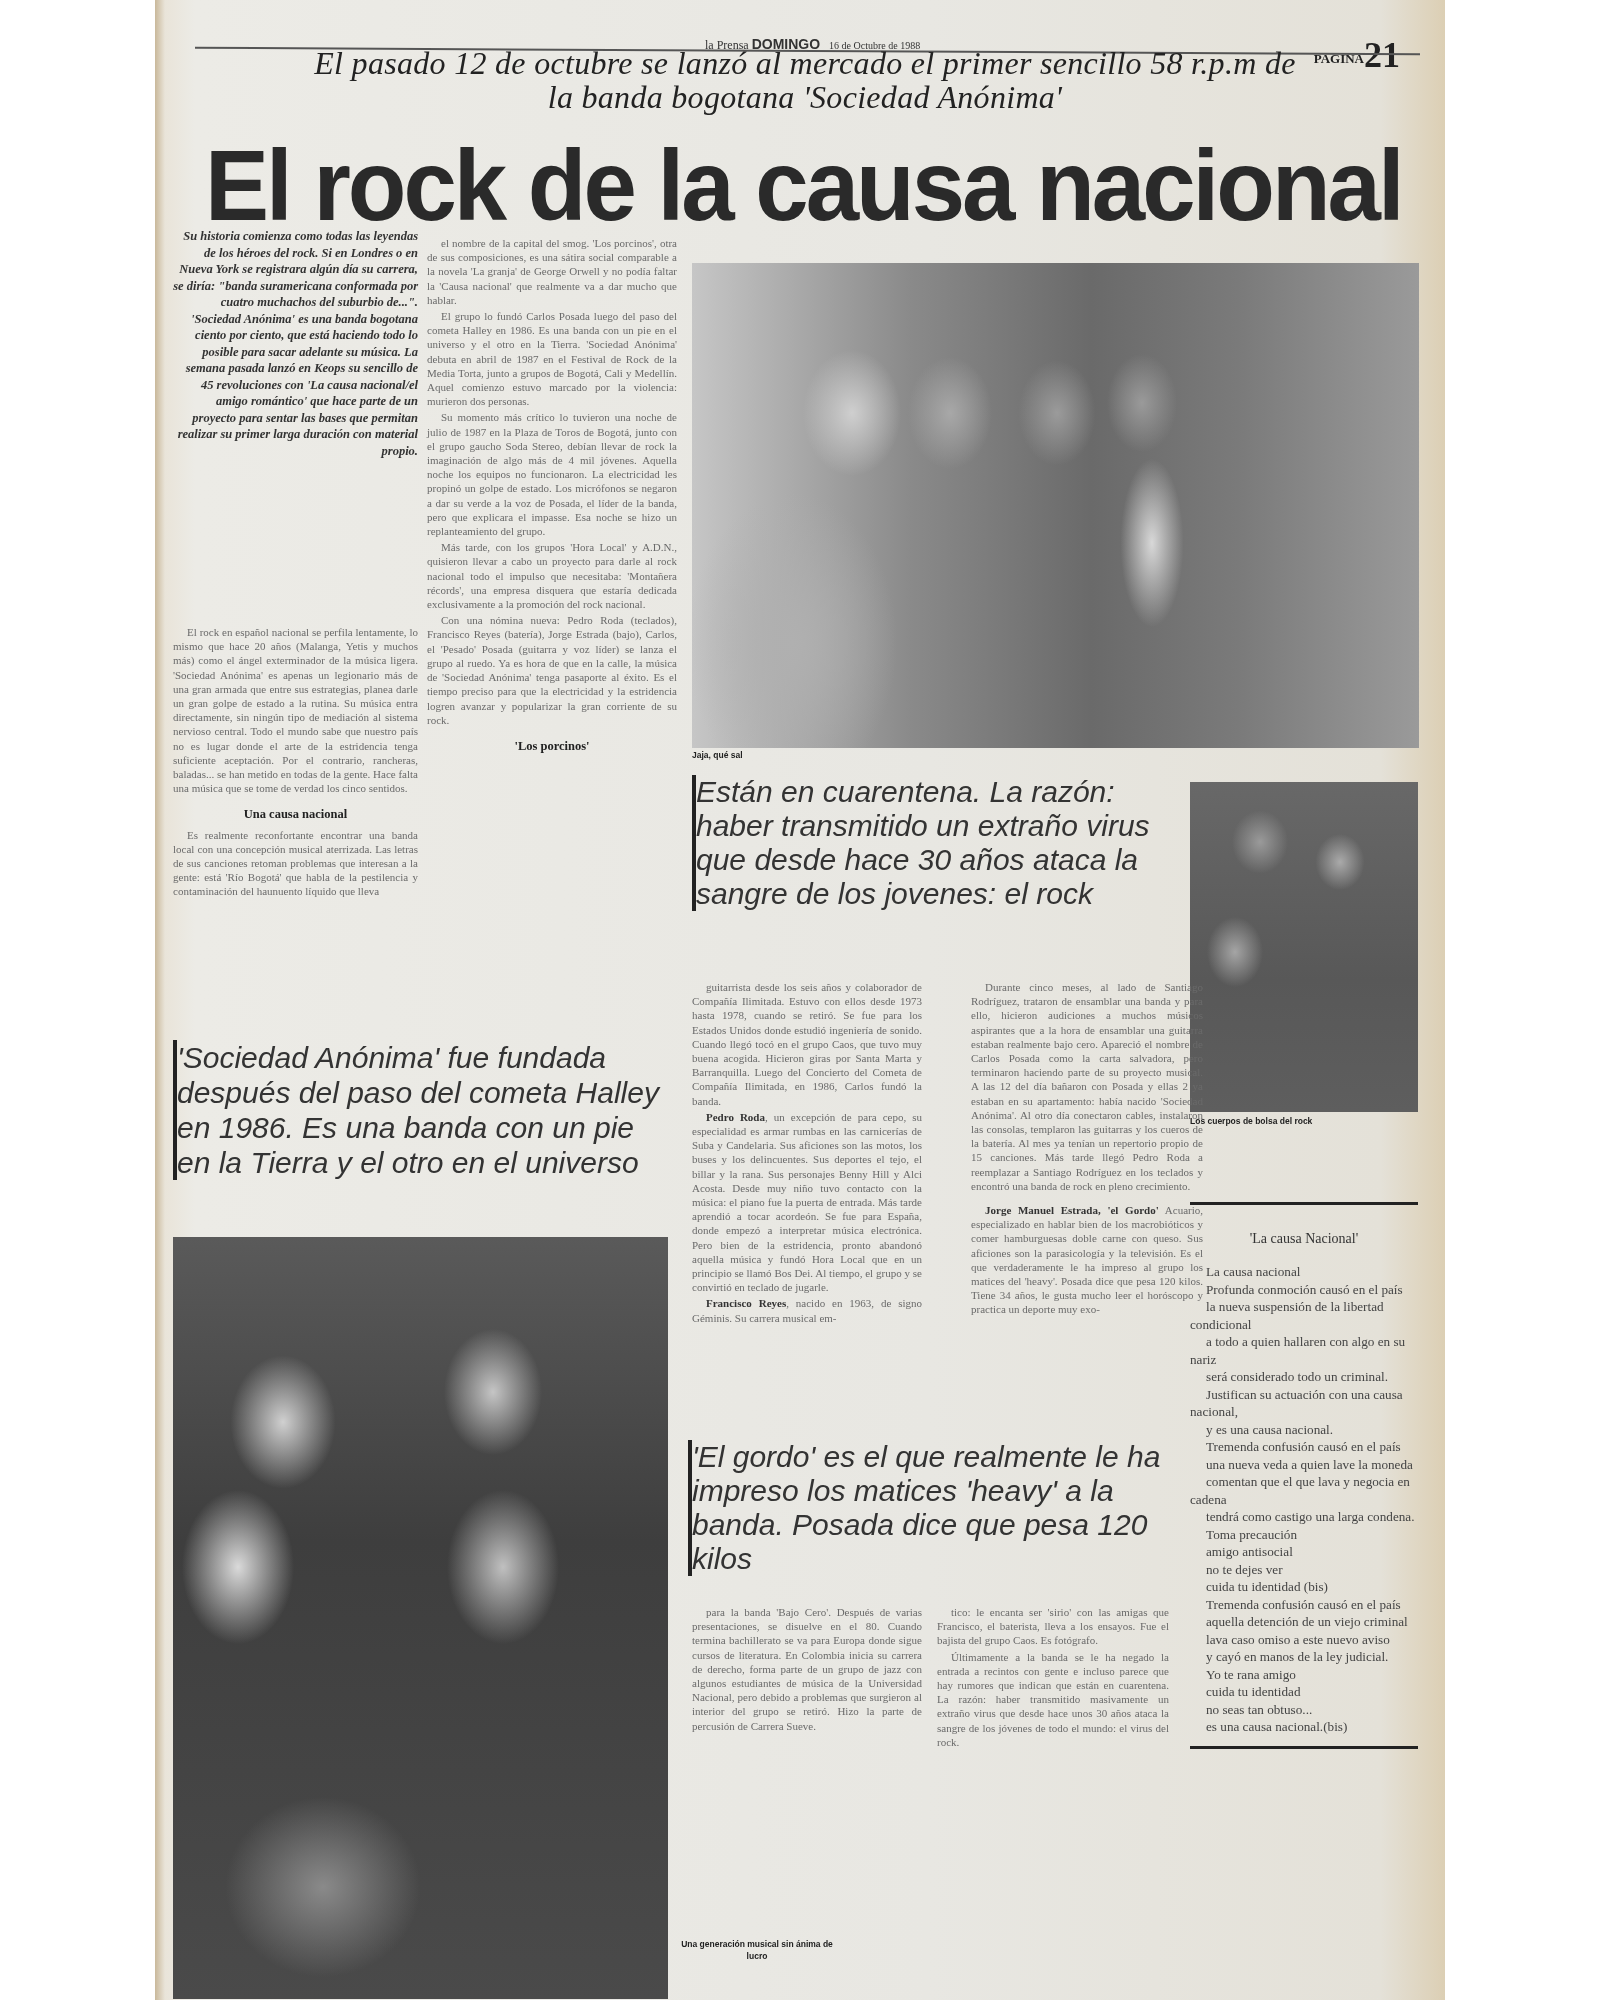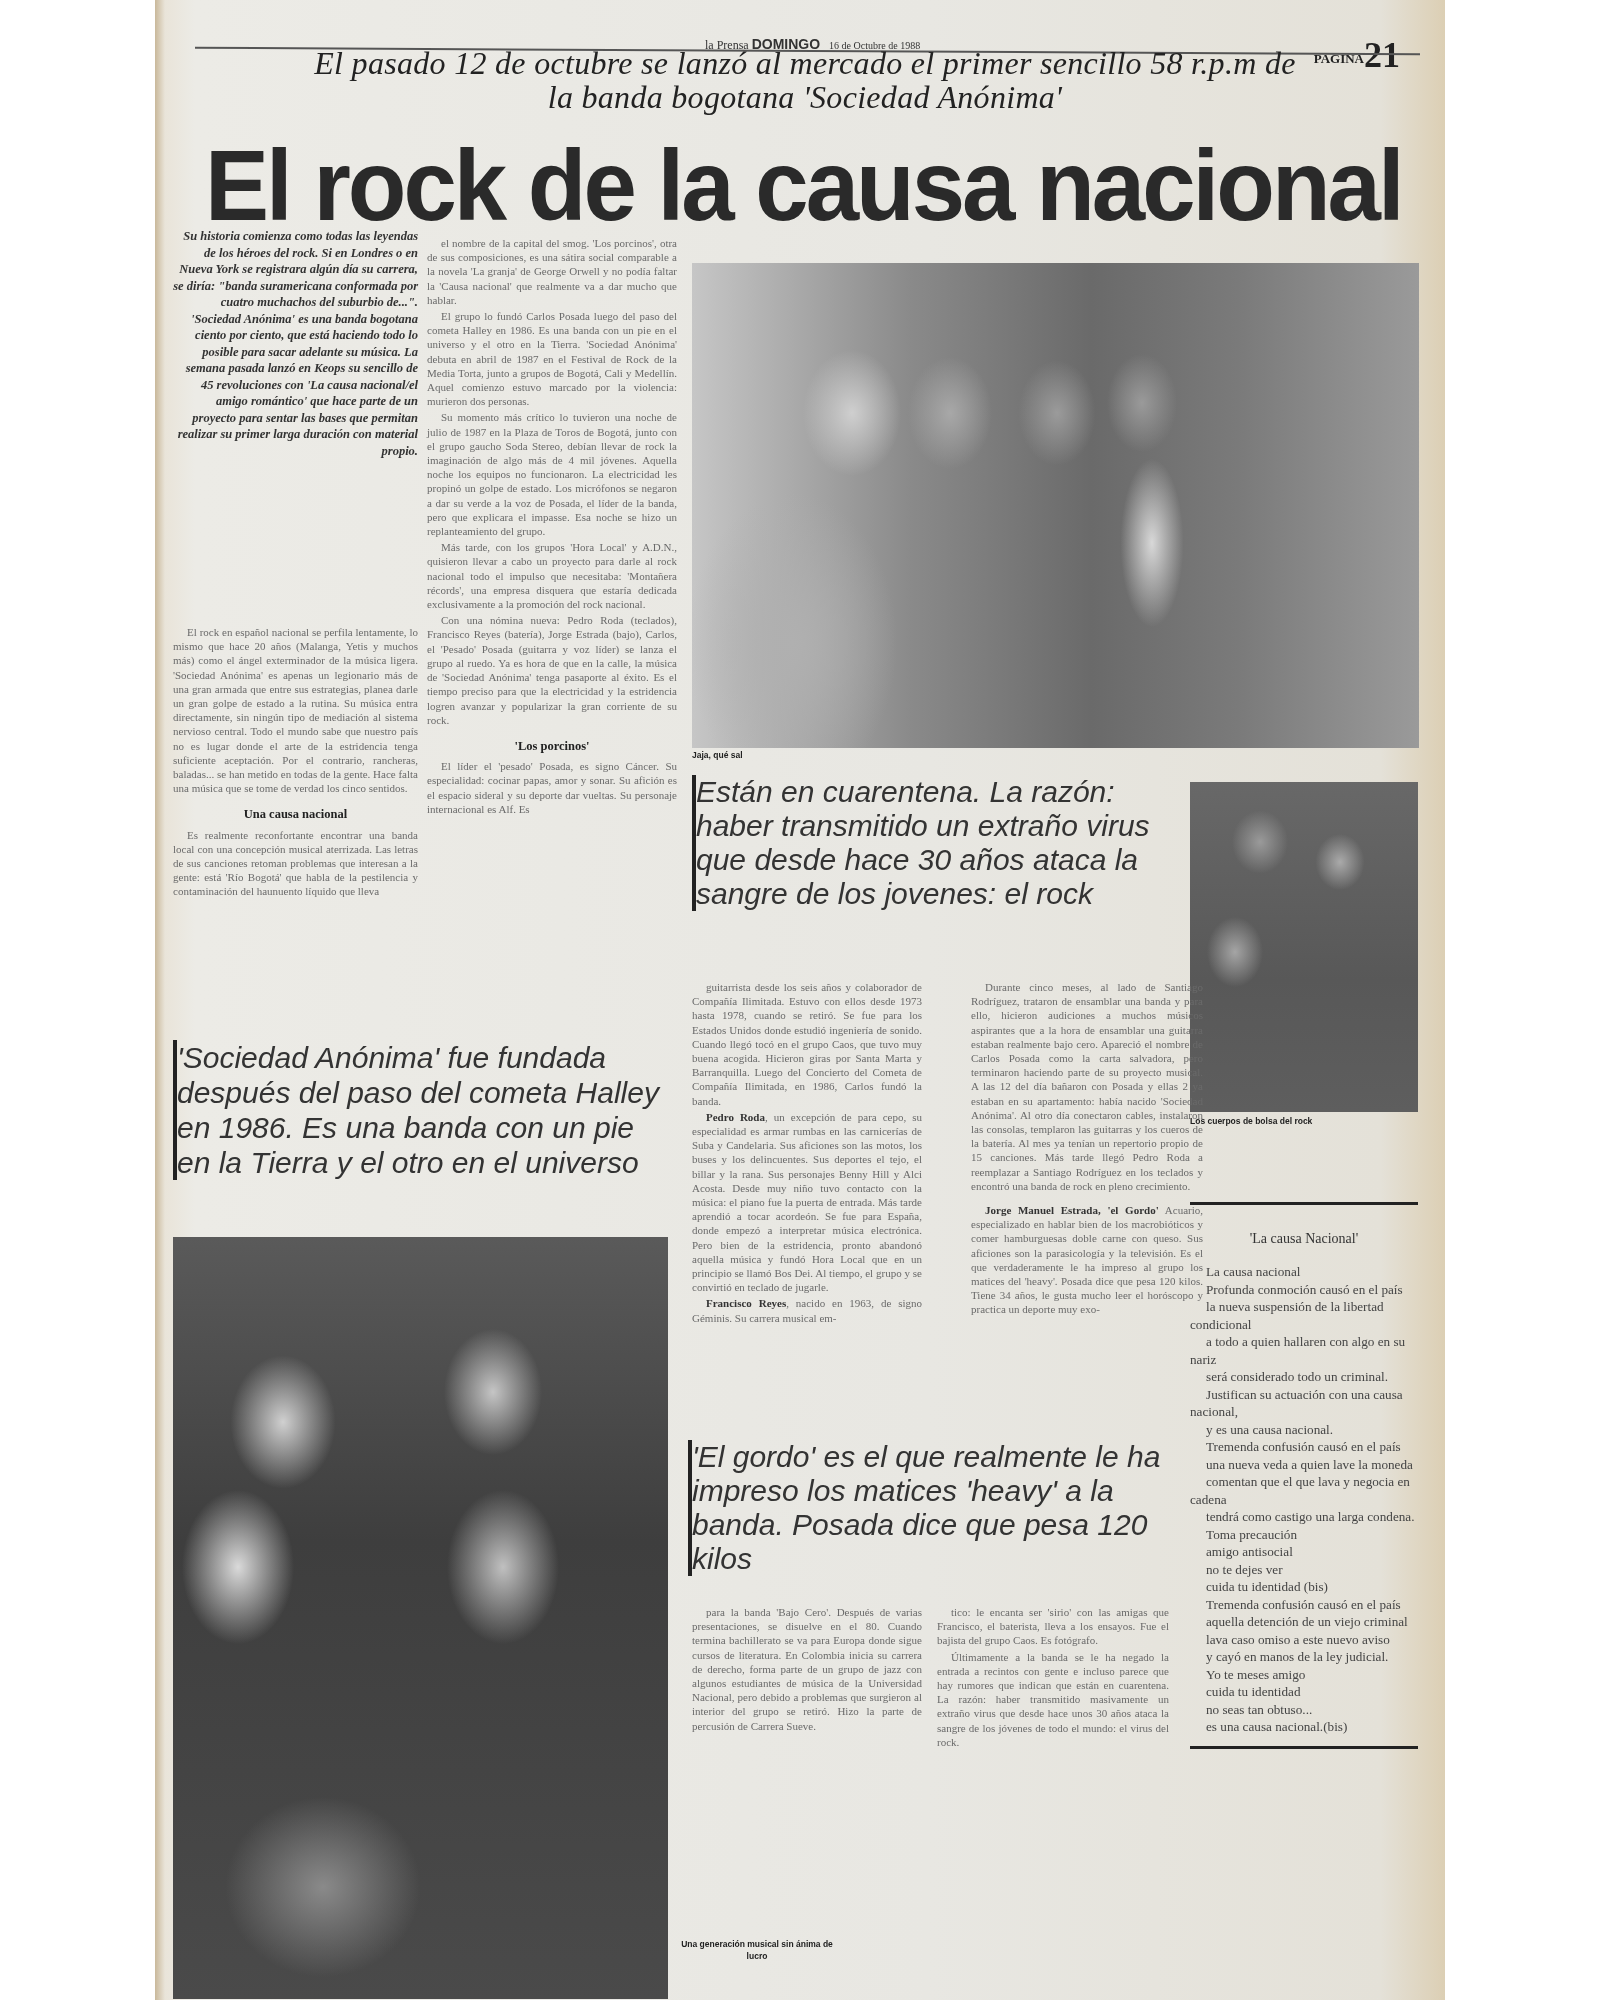--- a/index.html
+++ b/index.html
@@ -118,21 +118,20 @@
     <p>Es realmente reconfortante encontrar una banda local con una concepción musical aterrizada. Las letras de sus canciones retoman problemas que interesan a la gente: está 'Río Bogotá' que habla de la pestilencia y contaminación del haunuento líquido que lleva</p>
   </div>
 
   <div class="col col-2">
     <p>el nombre de la capital del smog. 'Los porcinos', otra de sus composiciones, es una sátira social comparable a la novela 'La granja' de George Orwell y no podía faltar la 'Causa nacional' que realmente va a dar mucho que hablar.</p>
     <p>El grupo lo fundó Carlos Posada luego del paso del cometa Halley en 1986. Es una banda con un pie en el universo y el otro en la Tierra. 'Sociedad Anónima' debuta en abril de 1987 en el Festival de Rock de la Media Torta, junto a grupos de Bogotá, Cali y Medellín. Aquel comienzo estuvo marcado por la violencia: murieron dos personas.</p>
     <p>Su momento más crítico lo tuvieron una noche de julio de 1987 en la Plaza de Toros de Bogotá, junto con el grupo gaucho Soda Stereo, debían llevar de rock la imaginación de algo más de 4 mil jóvenes. Aquella noche los equipos no funcionaron. La electricidad les propinó un golpe de estado. Los micrófonos se negaron a dar su verde a la voz de Posada, el líder de la banda, pero que explicara el impasse. Esa noche se hizo un replanteamiento del grupo.</p>
     <p>Más tarde, con los grupos 'Hora Local' y A.D.N., quisieron llevar a cabo un proyecto para darle al rock nacional todo el impulso que necesitaba: 'Montañera récords', una empresa disquera que estaría dedicada exclusivamente a la promoción del rock nacional.</p>
     <p>Con una nómina nueva: Pedro Roda (teclados), Francisco Reyes (batería), Jorge Estrada (bajo), Carlos, el 'Pesado' Posada (guitarra y voz líder) se lanza el grupo al ruedo. Ya es hora de que en la calle, la música de 'Sociedad Anónima' tenga pasaporte al éxito. Es el tiempo preciso para que la electricidad y la estridencia logren avanzar y popularizar la gran corriente de su rock.</p>
     <div class="subhead">'Los porcinos'</div>
-    <p>El líder el 'pesado' Posada, es signo Cáncer. Su especialidad: cocinar papas, amor y sonar. Su afición es el espacio sideral y su deporte dar vueltas. Su personaje internacional es Alf. Es</p>
   </div>
 
   <div class="photo photo-1"></div>
   <div class="caption caption-1">Jaja, qué sal</div>
 
   <div class="pullquote pq-1">Están en cuarentena. La razón: haber transmitido un extraño virus que desde hace 30 años ataca la sangre de los jovenes: el rock</div>
 
   <div class="photo photo-2"></div>
   <div class="caption caption-2">Los cuerpos de bolsa del rock</div>
 
@@ -177,19 +176,19 @@
     <div class="line">comentan que el que lava y negocia en cadena</div>
     <div class="line">tendrá como castigo una larga condena.</div>
     <div class="line">Toma precaución</div>
     <div class="line">amigo antisocial</div>
     <div class="line">no te dejes ver</div>
     <div class="line">cuida tu identidad (bis)</div>
     <div class="line">Tremenda confusión causó en el país</div>
     <div class="line">aquella detención de un viejo criminal</div>
     <div class="line">lava caso omiso a este nuevo aviso</div>
     <div class="line">y cayó en manos de la ley judicial.</div>
-    <div class="line">Yo te meses amigo</div>
+    <div class="line">Yo te rana amigo</div>
     <div class="line">cuida tu identidad</div>
     <div class="line">no seas tan obtuso...</div>
     <div class="line">es una causa nacional.(bis)</div>
   </div>
 
 </div>
 
 </body></html>

